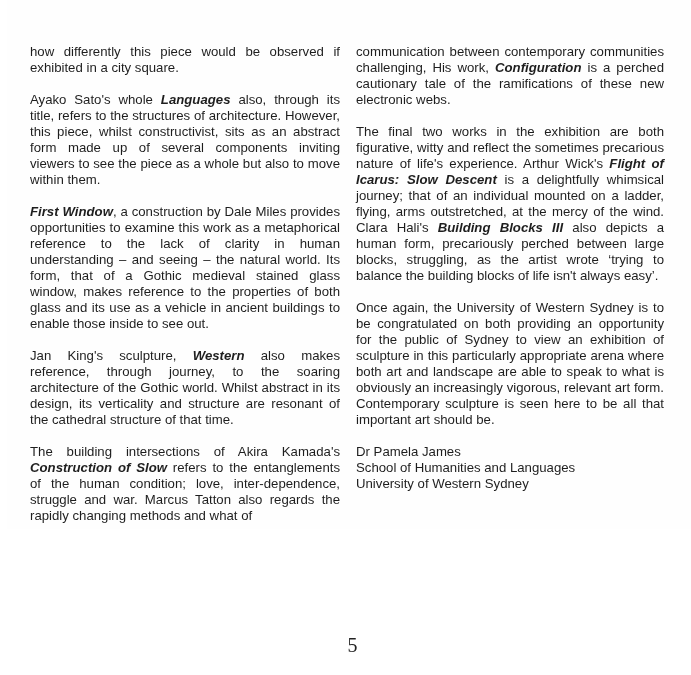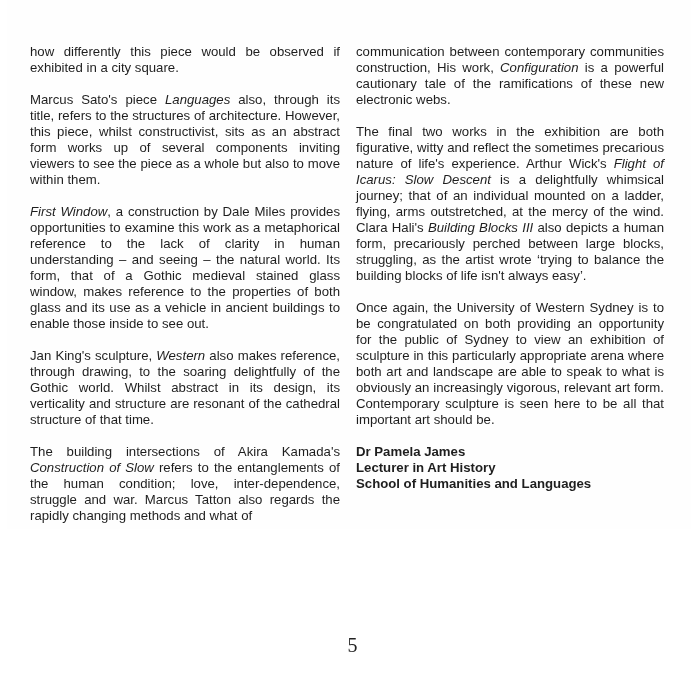--- a/index.html
+++ b/index.html
@@ -27,24 +27,24 @@
       width: 310px;
       font-size: 13.2px;
       line-height: 16px;
       text-align: justify;
     }
     .col-left { left: 23px; }
     .col-right { left: 349px; width: 308px; }
     .para {
       margin: 0 0 16px 0;
     }
-    .para em { font-style: italic; }
+    .para em { font-style: italic; font-weight: bold; }
     .signature {
       margin: 0;
-      font-weight: bold;
+      font-weight: normal;
       text-align: left;
       line-height: 16px;
     }
     .signature div { white-space: nowrap; }
     .page-number {
       position: absolute;
       left: 0;
       width: 100%;
       top: 634px;
       text-align: center;
@@ -52,31 +52,31 @@
       font-size: 20px;
       color: #222;
     }
   </style>
 </head>
 <body>
 
 <div class="page">
   <div class="col col-left" id="left-col">
       <p class="para"><span>how differently this piece would be observed if exhibited in a city square.</span></p>
-      <p class="para"><span>Marcus Sato's piece </span><em>Languages</em><span> also, through its title, refers to the structures of architecture. However, this piece, whilst constructivist, sits as an abstract form works up of several components inviting viewers to see the piece as a whole but also to move within them.</span></p>
+      <p class="para"><span>Ayako Sato's whole </span><em>Languages</em><span> also, through its title, refers to the structures of architecture. However, this piece, whilst constructivist, sits as an abstract form made up of several components inviting viewers to see the piece as a whole but also to move within them.</span></p>
       <p class="para"><em>First Window</em><span>, a construction by Dale Miles provides opportunities to examine this work as a metaphorical reference to the lack of clarity in human understanding – and seeing – the natural world. Its form, that of a Gothic medieval stained glass window, makes reference to the properties of both glass and its use as a vehicle in ancient buildings to enable those inside to see out.</span></p>
-      <p class="para"><span>Jan King's sculpture, </span><em>Western</em><span> also makes reference, through drawing, to the soaring delightfully of the Gothic world. Whilst abstract in its design, its verticality and structure are resonant of the cathedral structure of that time.</span></p>
+      <p class="para"><span>Jan King's sculpture, </span><em>Western</em><span> also makes reference, through journey, to the soaring architecture of the Gothic world. Whilst abstract in its design, its verticality and structure are resonant of the cathedral structure of that time.</span></p>
       <p class="para"><span>The building intersections of Akira Kamada's </span><em>Construction of Slow</em><span> refers to the entanglements of the human condition; love, inter-dependence, struggle and war. Marcus Tatton also regards the rapidly changing methods and what of</span></p>
     </div>
   <div class="col col-right">
     <div id="right-col">
-        <p class="para"><span>communication between contemporary communities construction, His work, </span><em>Configuration</em><span> is a powerful cautionary tale of the ramifications of these new electronic webs.</span></p>
+        <p class="para"><span>communication between contemporary communities challenging, His work, </span><em>Configuration</em><span> is a perched cautionary tale of the ramifications of these new electronic webs.</span></p>
         <p class="para"><span>The final two works in the exhibition are both figurative, witty and reflect the sometimes precarious nature of life's experience. Arthur Wick's </span><em>Flight of Icarus: Slow Descent</em><span> is a delightfully whimsical journey; that of an individual mounted on a ladder, flying, arms outstretched, at the mercy of the wind. Clara Hali's </span><em>Building Blocks III</em><span> also depicts a human form, precariously perched between large blocks, struggling, as the artist wrote ‘trying to balance the building blocks of life isn't always easy’.</span></p>
         <p class="para"><span>Once again, the University of Western Sydney is to be congratulated on both providing an opportunity for the public of Sydney to view an exhibition of sculpture in this particularly appropriate arena where both art and landscape are able to speak to what is obviously an increasingly vigorous, relevant art form. Contemporary sculpture is seen here to be all that important art should be.</span></p>
       </div>
     <div class="signature">
       <div>Dr Pamela James</div>
-      <div>Lecturer in Art History</div>
       <div>School of Humanities and Languages</div>
+      <div>University of Western Sydney</div>
     </div>
   </div>
   <div class="page-number">5</div>
 </div>
 
 </body></html>

